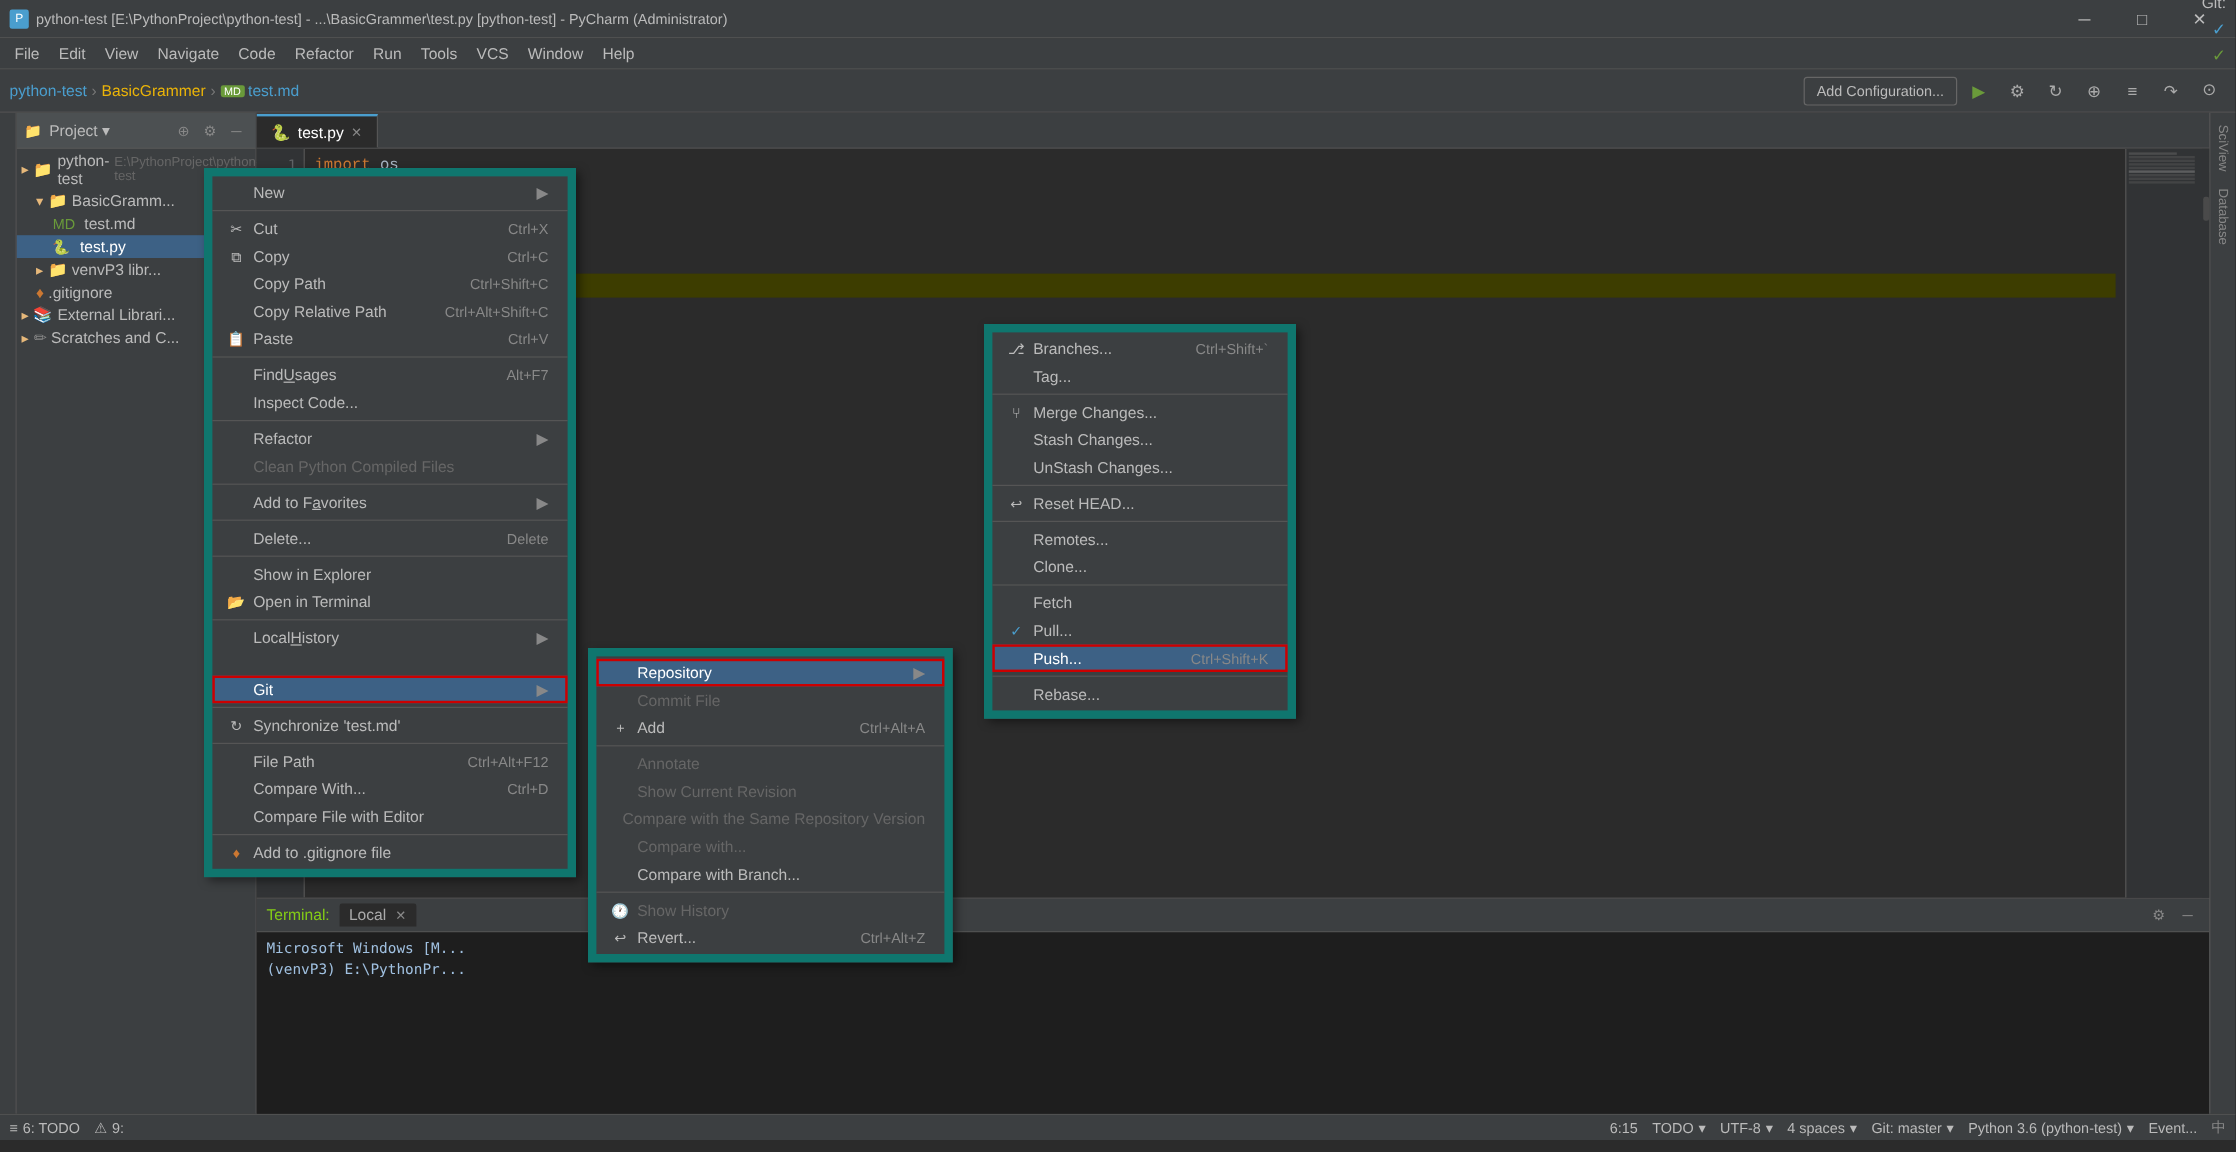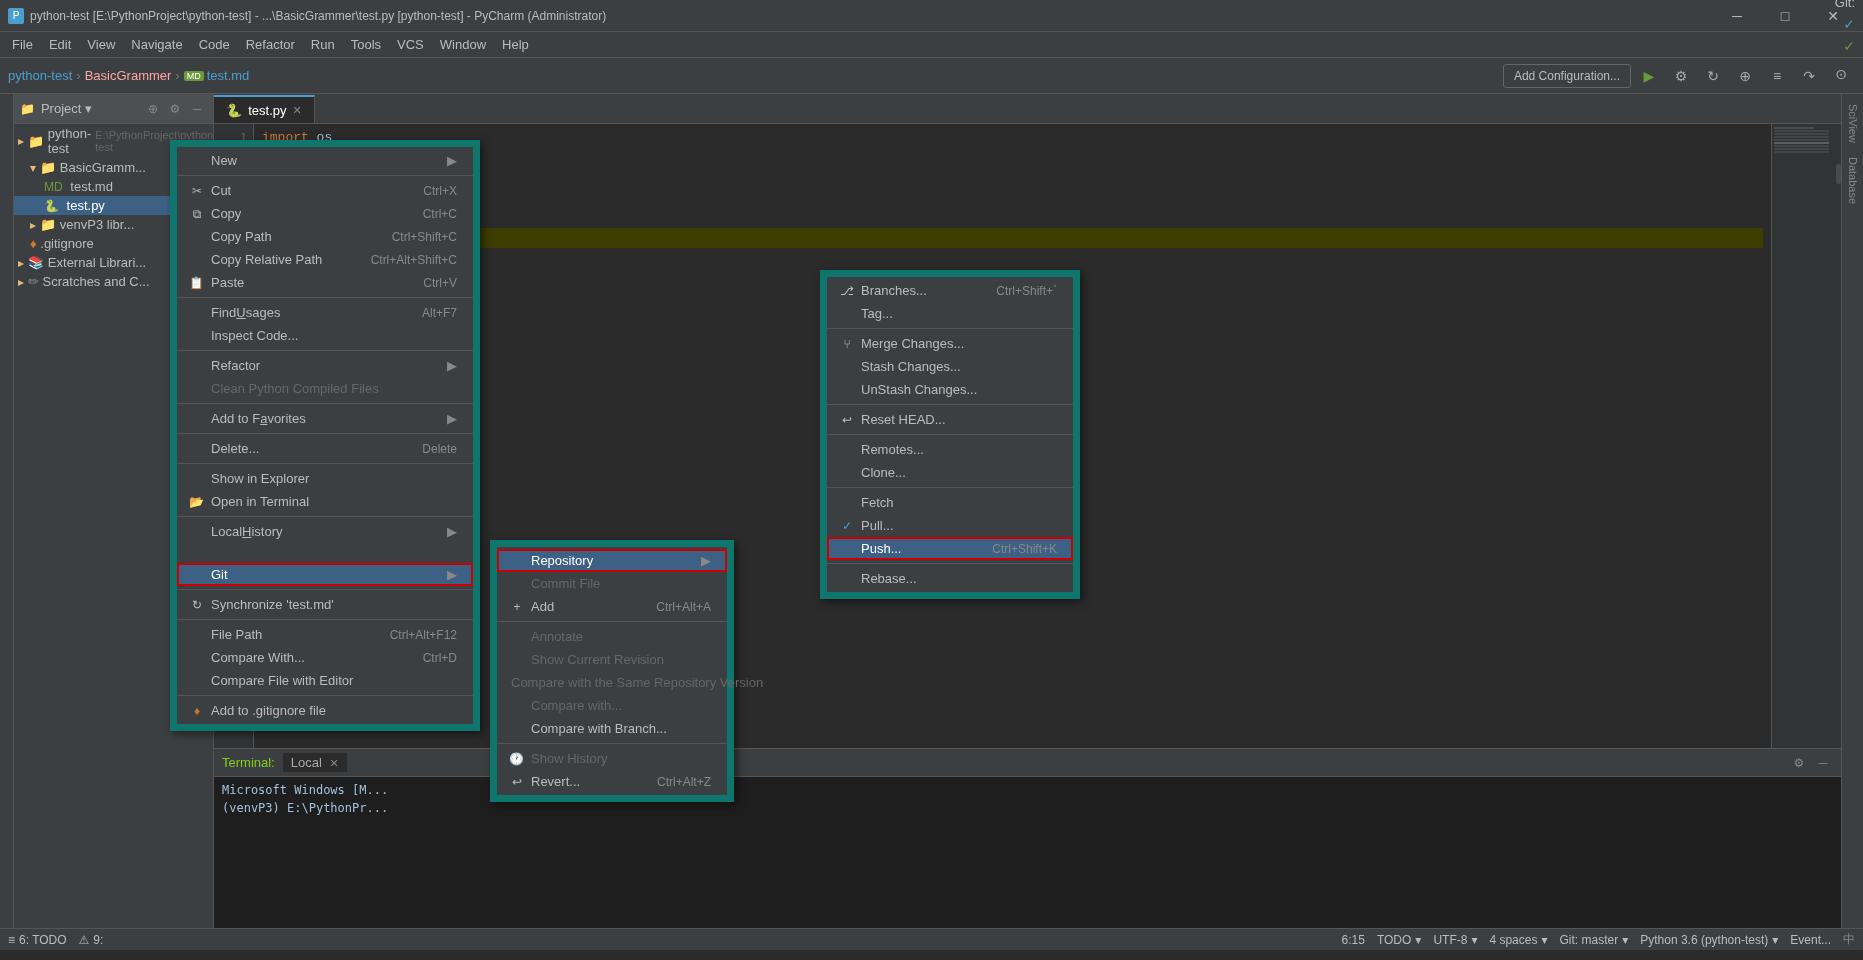--- a/index.html
+++ b/index.html
@@ -381,21 +381,21 @@
   <div class="menu-item">Tools</div>
   <div class="menu-item">VCS</div>
   <div class="menu-item">Window</div>
   <div class="menu-item">Help</div>
 </div>
 
 <div id="toolbar">
   <div class="breadcrumb">
     <span style="color:#4a9ece;cursor:pointer;">python-test</span>
     <span class="sep"> › </span>
-    <span style="color:#fca5a5;cursor:pointer;">BasicGrammer</span>
+    <span style="color:#eab308;cursor:pointer;">BasicGrammer</span>
     <span class="sep"> › </span>
     <div style="display:flex;align-items:center;gap:3px;">
       <span style="background:#6a9a3a;color:white;font-size:9px;padding:0 3px;border-radius:2px;">MD</span>
       <span style="color:#4a9ece;cursor:pointer;">test.md</span>
     </div>
   </div>
   <button class="add-config-btn">Add Configuration...</button>
   <div class="toolbar-btn" style="color:#6a9a3a;">▶</div>
   <div class="toolbar-btn">⚙</div>
   <div class="toolbar-btn">↻</div>
@@ -688,21 +688,21 @@
     <span class="icon-area"></span>
     Compare File with Editor
   </div>
   <div class="ctx-separator"></div>
   <div class="ctx-item">
     <span class="icon-area" style="color:#cc7832;">♦</span>
     Add to .gitignore file
   </div>
 </div>
 
-<div class="context-menu" id="git-submenu" style="left:490px;top:540px;width:244px;">
+<div class="context-menu" id="git-submenu" style="left:490px;top:540px;width:304px;">
 
   <div class="ctx-item highlighted" style="outline:2px solid #cc0000;outline-offset:-2px;">
     <span class="icon-area"></span>
     Repository
     <span class="arrow">▶</span>
   </div>
   <div class="ctx-item disabled">
     <span class="icon-area"></span>
     Commit File
   </div>

